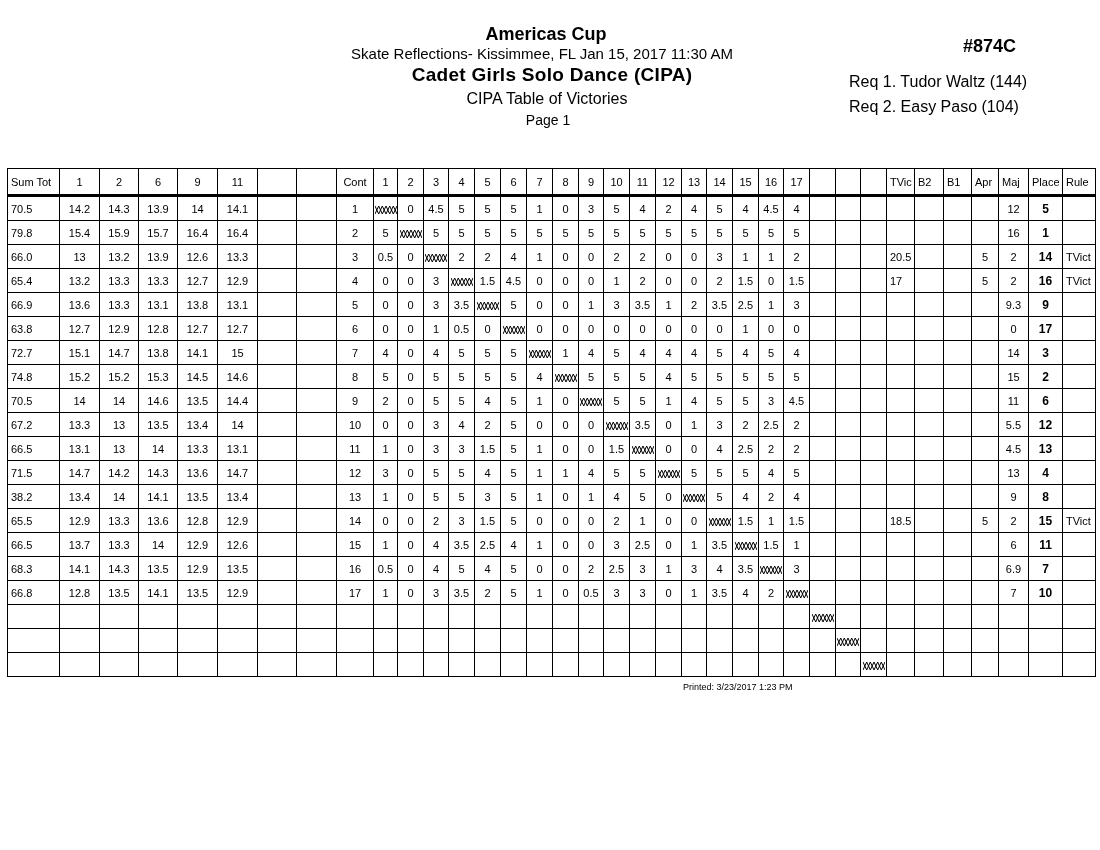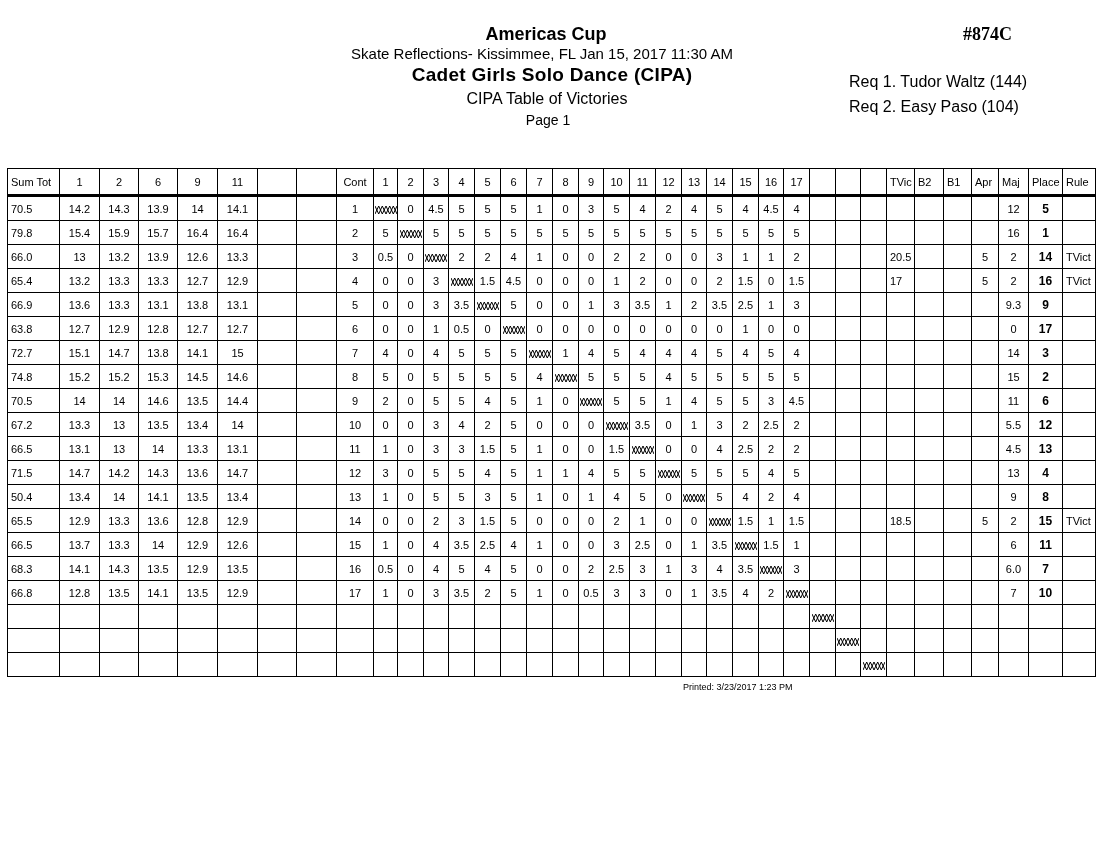--- a/index.html
+++ b/index.html
@@ -3,21 +3,21 @@
 <meta charset="utf-8">
 <style>
   html, body { margin:0; padding:0; background:#ffffff; }
   body { width:1100px; height:850px; position:relative; font-family:"Liberation Sans", sans-serif; color:#000; overflow:hidden; }
   .hdr { position:absolute; left:0; width:1100px; text-align:center; white-space:nowrap; }
   #title { top:24px; left:-4px; font-size:18px; font-weight:bold; }
   #venue { top:45px; left:-8px; font-size:15px; }
   #event { top:64px; left:2px; font-size:19px; font-weight:bold; letter-spacing:0.3px; }
   #subtitle { top:90px; left:-3px; font-size:16px; }
   #page { top:112px; left:-2px; font-size:14px; }
-  #code { position:absolute; top:24px; left:963px; font-size:18px; font-weight:bold;font-family:Liberation Serif, serif; }
+  #code { position:absolute; top:36px; left:963px; font-size:18px; font-weight:bold; }
   .req { position:absolute; left:849px; font-size:16px; white-space:nowrap; }
   #req1 { top:73px; } #req2 { top:98px; }
   #printed { position:absolute; top:682px; left:635px; font-size:9px; white-space:nowrap;margin-left:48px; }
   table { position:absolute; left:7px; top:168px; border-collapse:collapse; table-layout:fixed; font-size:11px; }
   td { border:1px solid #000; height:23px; padding:0 2px; overflow:hidden; white-space:nowrap; text-align:center; }
   tr.head td { height:25px; border-bottom:3px solid #000; }
   td.l { text-align:left; padding-left:3px; }
   td.b { font-weight:bold; font-size:12px; }
   td.x { padding:0; }
   .xxx { display:inline-block; width:22px; height:8px; vertical-align:middle; }
@@ -598,21 +598,21 @@
         <td></td>
         <td class="l"></td>
         <td></td>
         <td></td>
         <td></td>
         <td>13</td>
         <td class="b">4</td>
         <td class="l"></td>
       </tr>
       <tr>
-        <td class="l">50.4</td>
+        <td class="l">38.2</td>
         <td>13.4</td>
         <td>14</td>
         <td>14.1</td>
         <td>13.5</td>
         <td>13.4</td>
         <td></td>
         <td></td>
         <td>13</td>
         <td>1</td>
         <td>0</td>
@@ -757,21 +757,21 @@
             <polyline points="0,8 3.7,0 7.3,8 11,0 14.7,8 18.3,0 22,8" fill="none" stroke="#000" stroke-width="1"></polyline>
           </svg></td>
         <td>3</td>
         <td></td>
         <td></td>
         <td></td>
         <td class="l"></td>
         <td></td>
         <td></td>
         <td></td>
-        <td>6.0</td>
+        <td>6.9</td>
         <td class="b">7</td>
         <td class="l"></td>
       </tr>
       <tr>
         <td class="l">66.8</td>
         <td>12.8</td>
         <td>13.5</td>
         <td>14.1</td>
         <td>13.5</td>
         <td>12.9</td>

